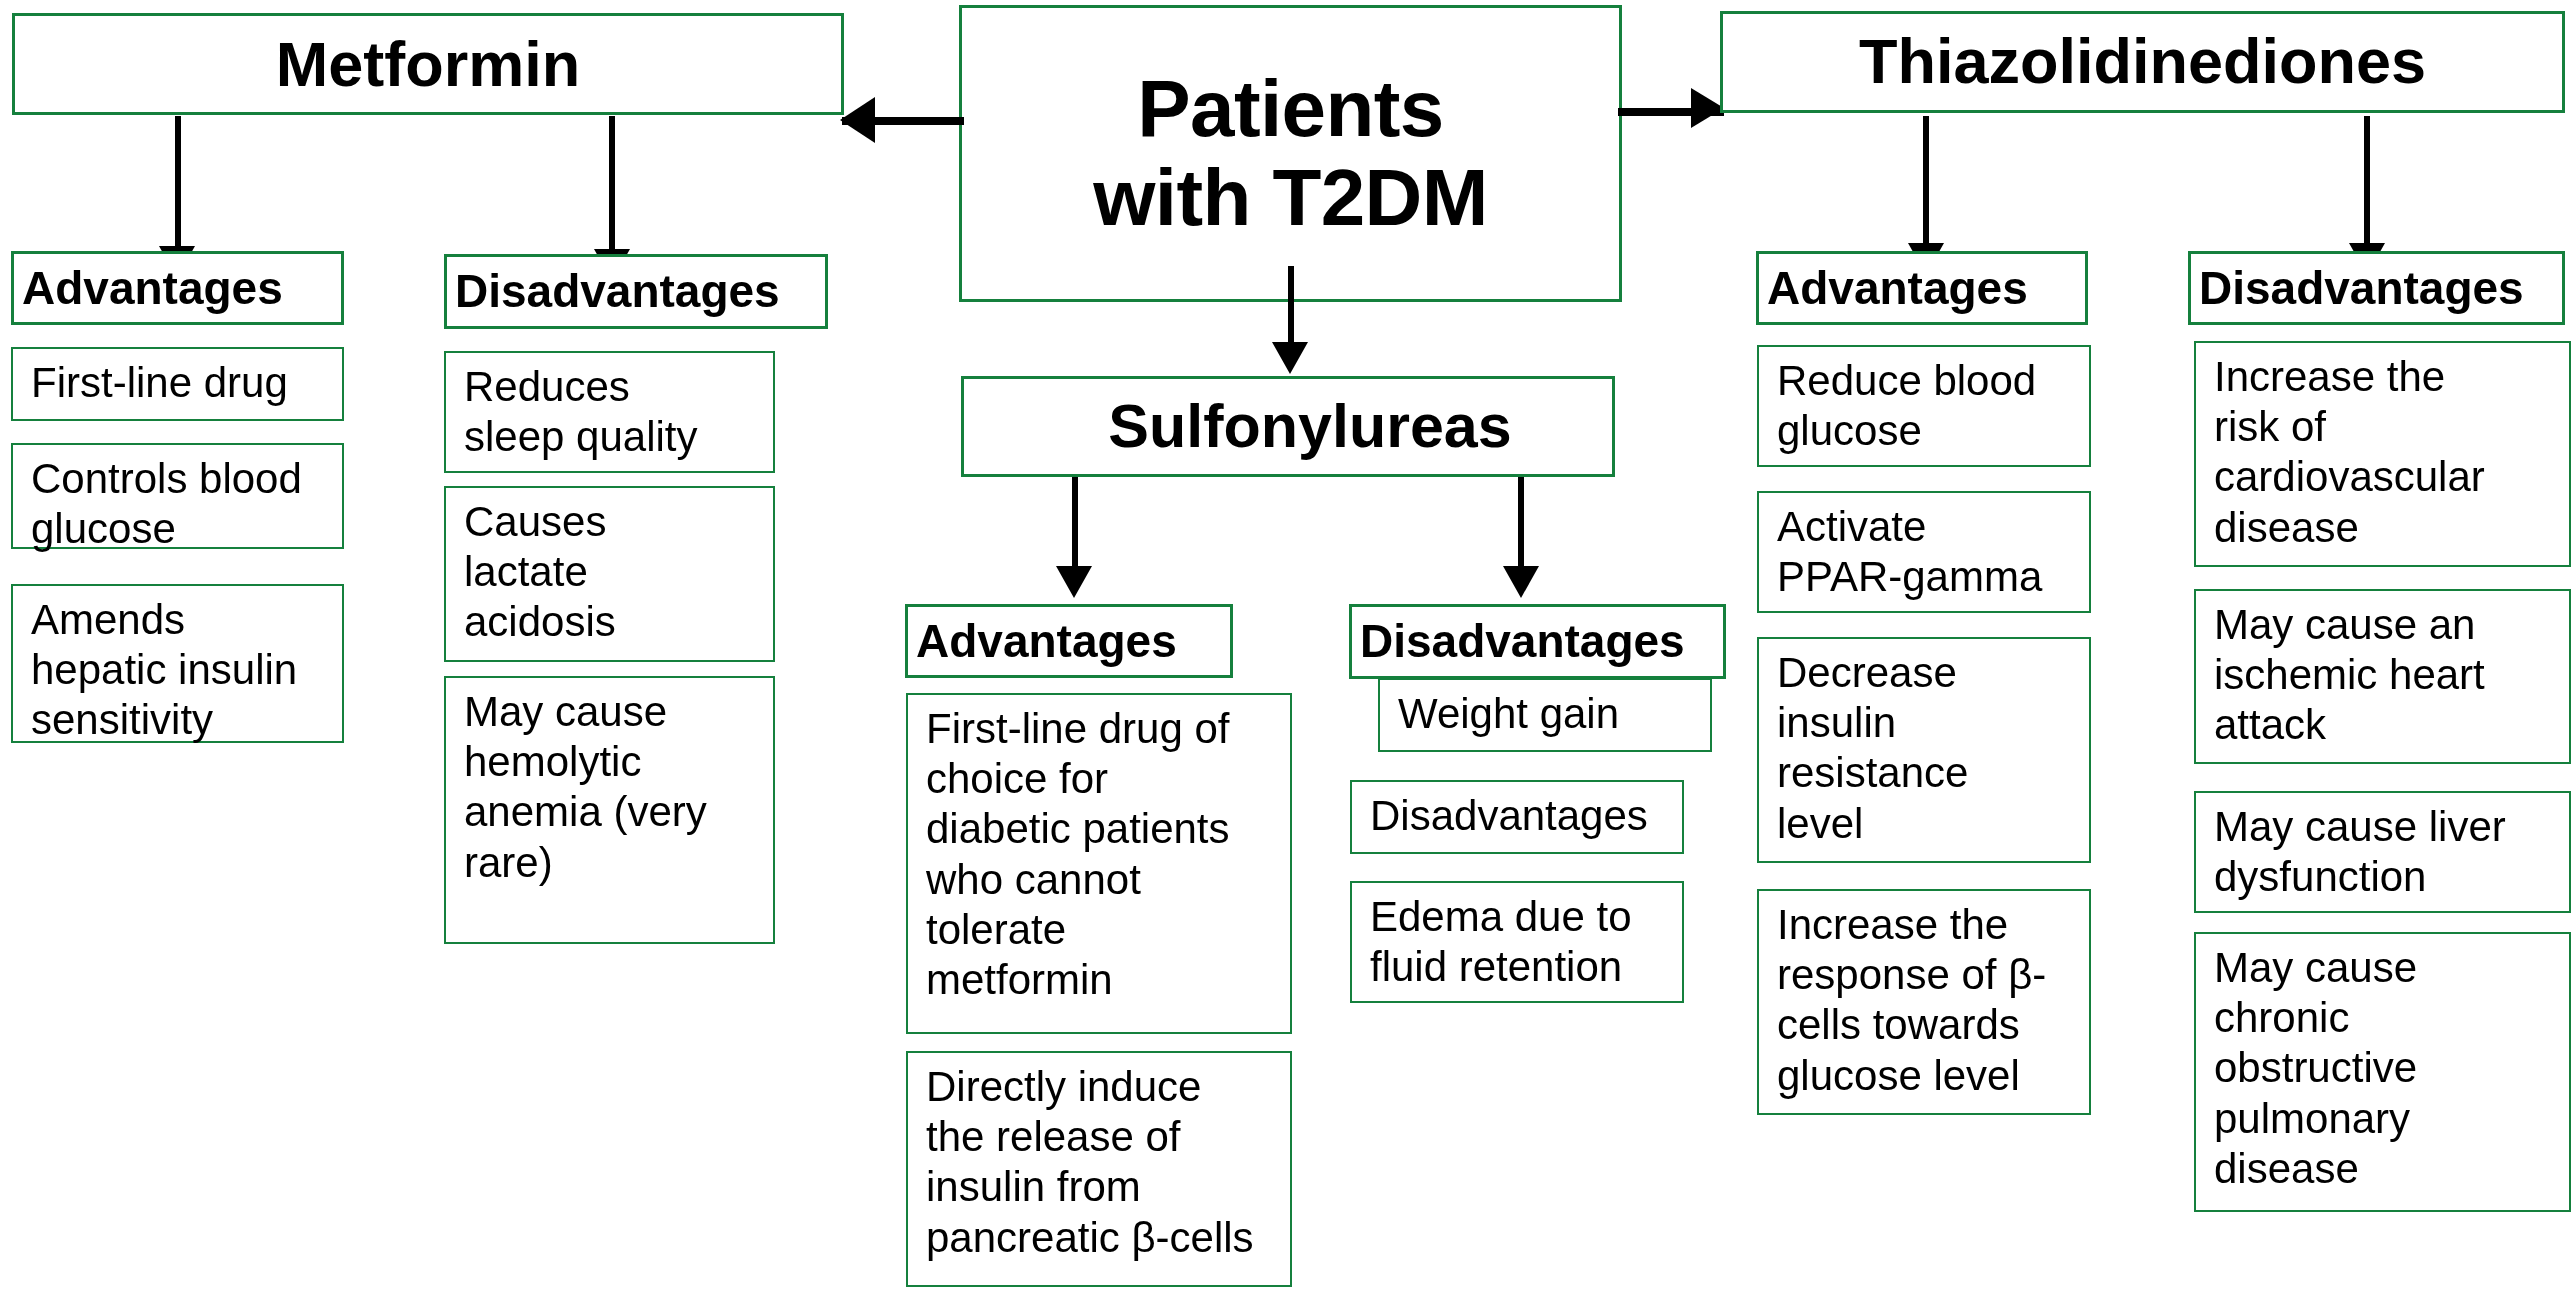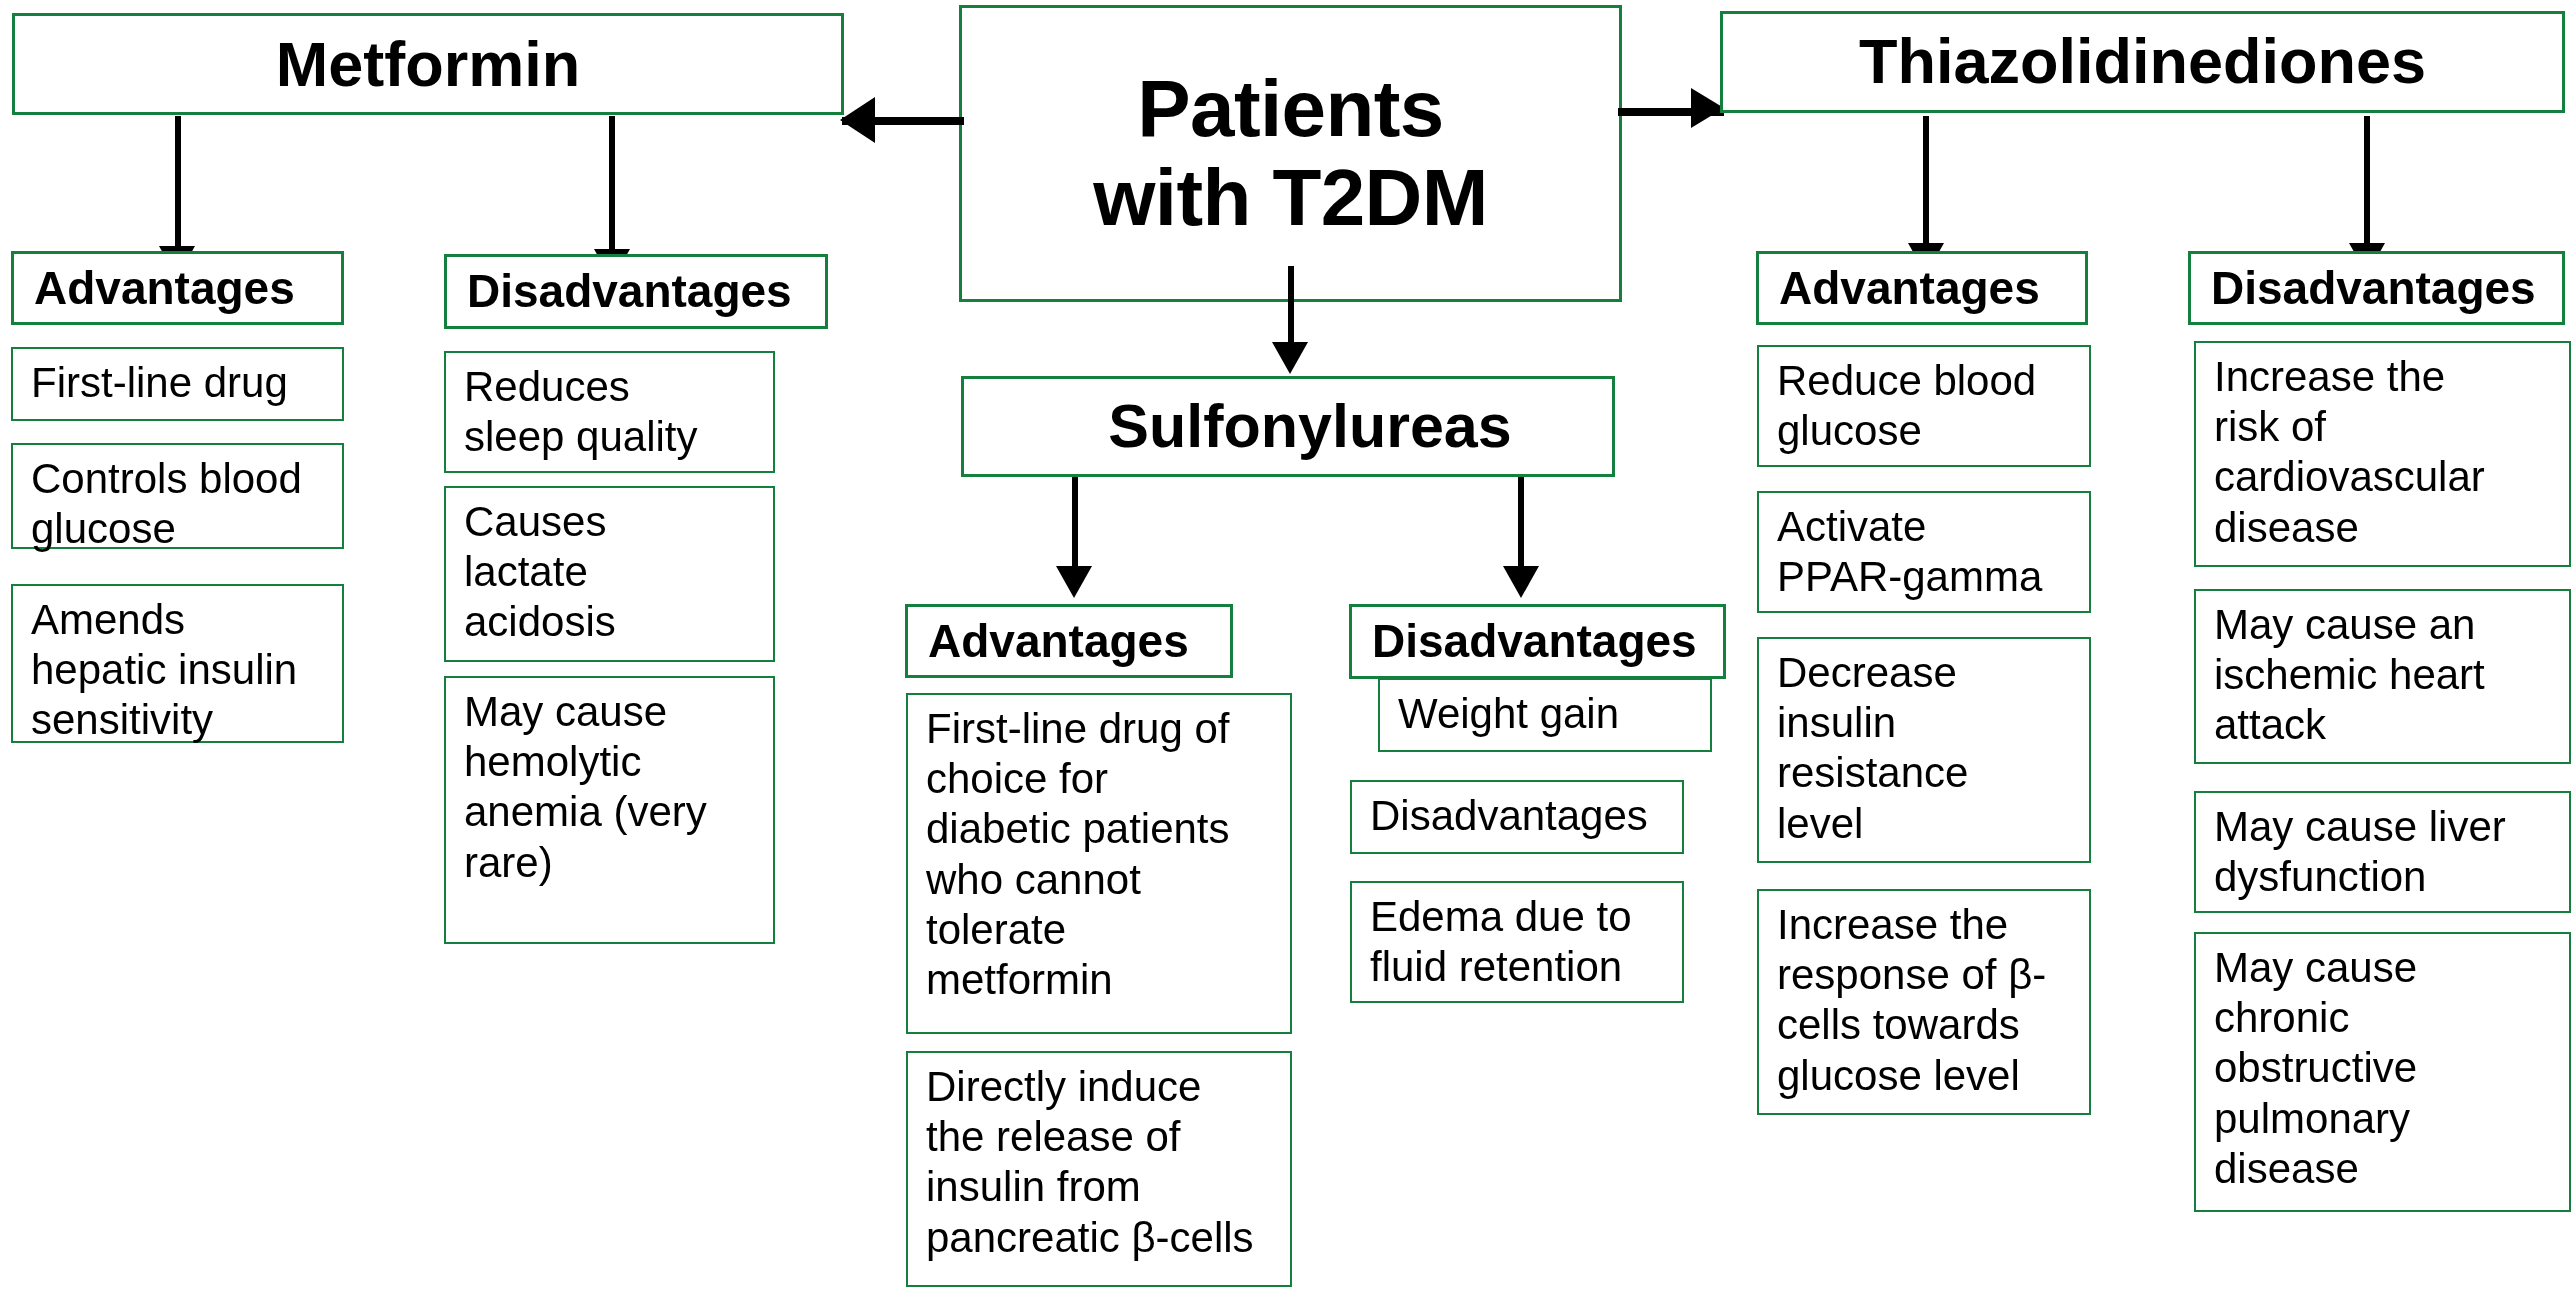--- a/index.html
+++ b/index.html
@@ -59,21 +59,21 @@
 
   
   .box.subhdr {
     border-width: 3.6px;
   }
   .box.subhdr > .txt {
     text-align: left;
     font-weight: bold;
     font-size: 46px;
     line-height: 1.1;
-    padding-left: 20px;
+    padding-left: 8px;
   }
 
   
   .box.item {
     border-width: 2.4px;
     align-items: flex-start;
   }
   .box.item > .txt {
     text-align: left;
     font-size: 42px;

